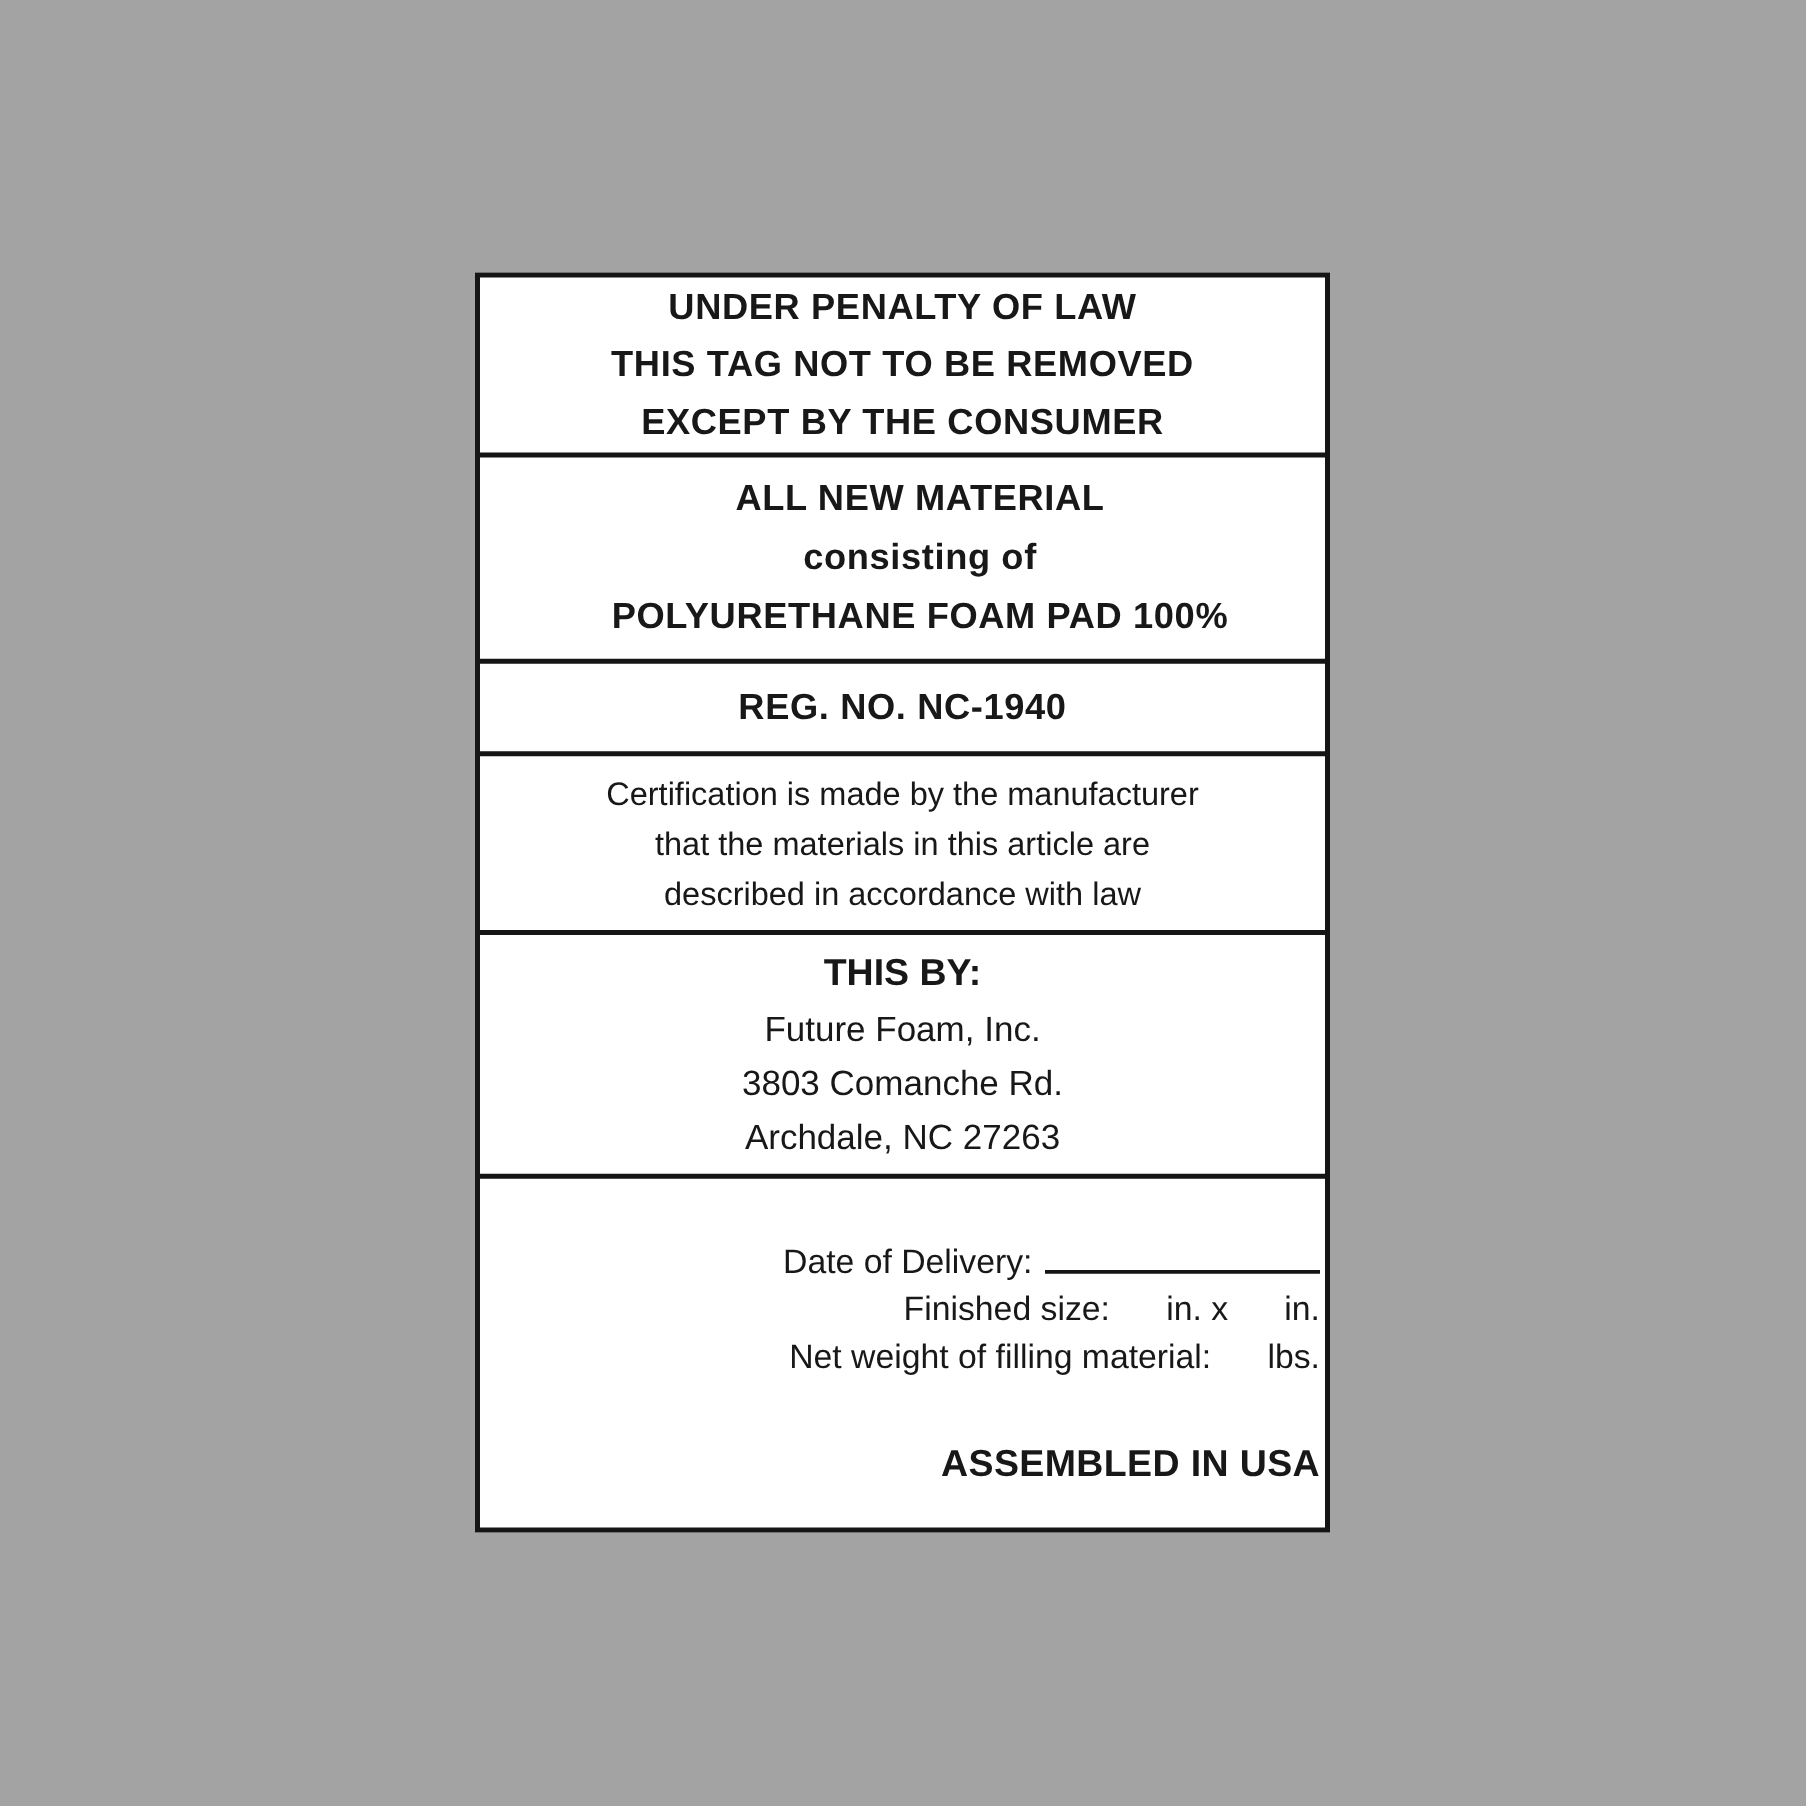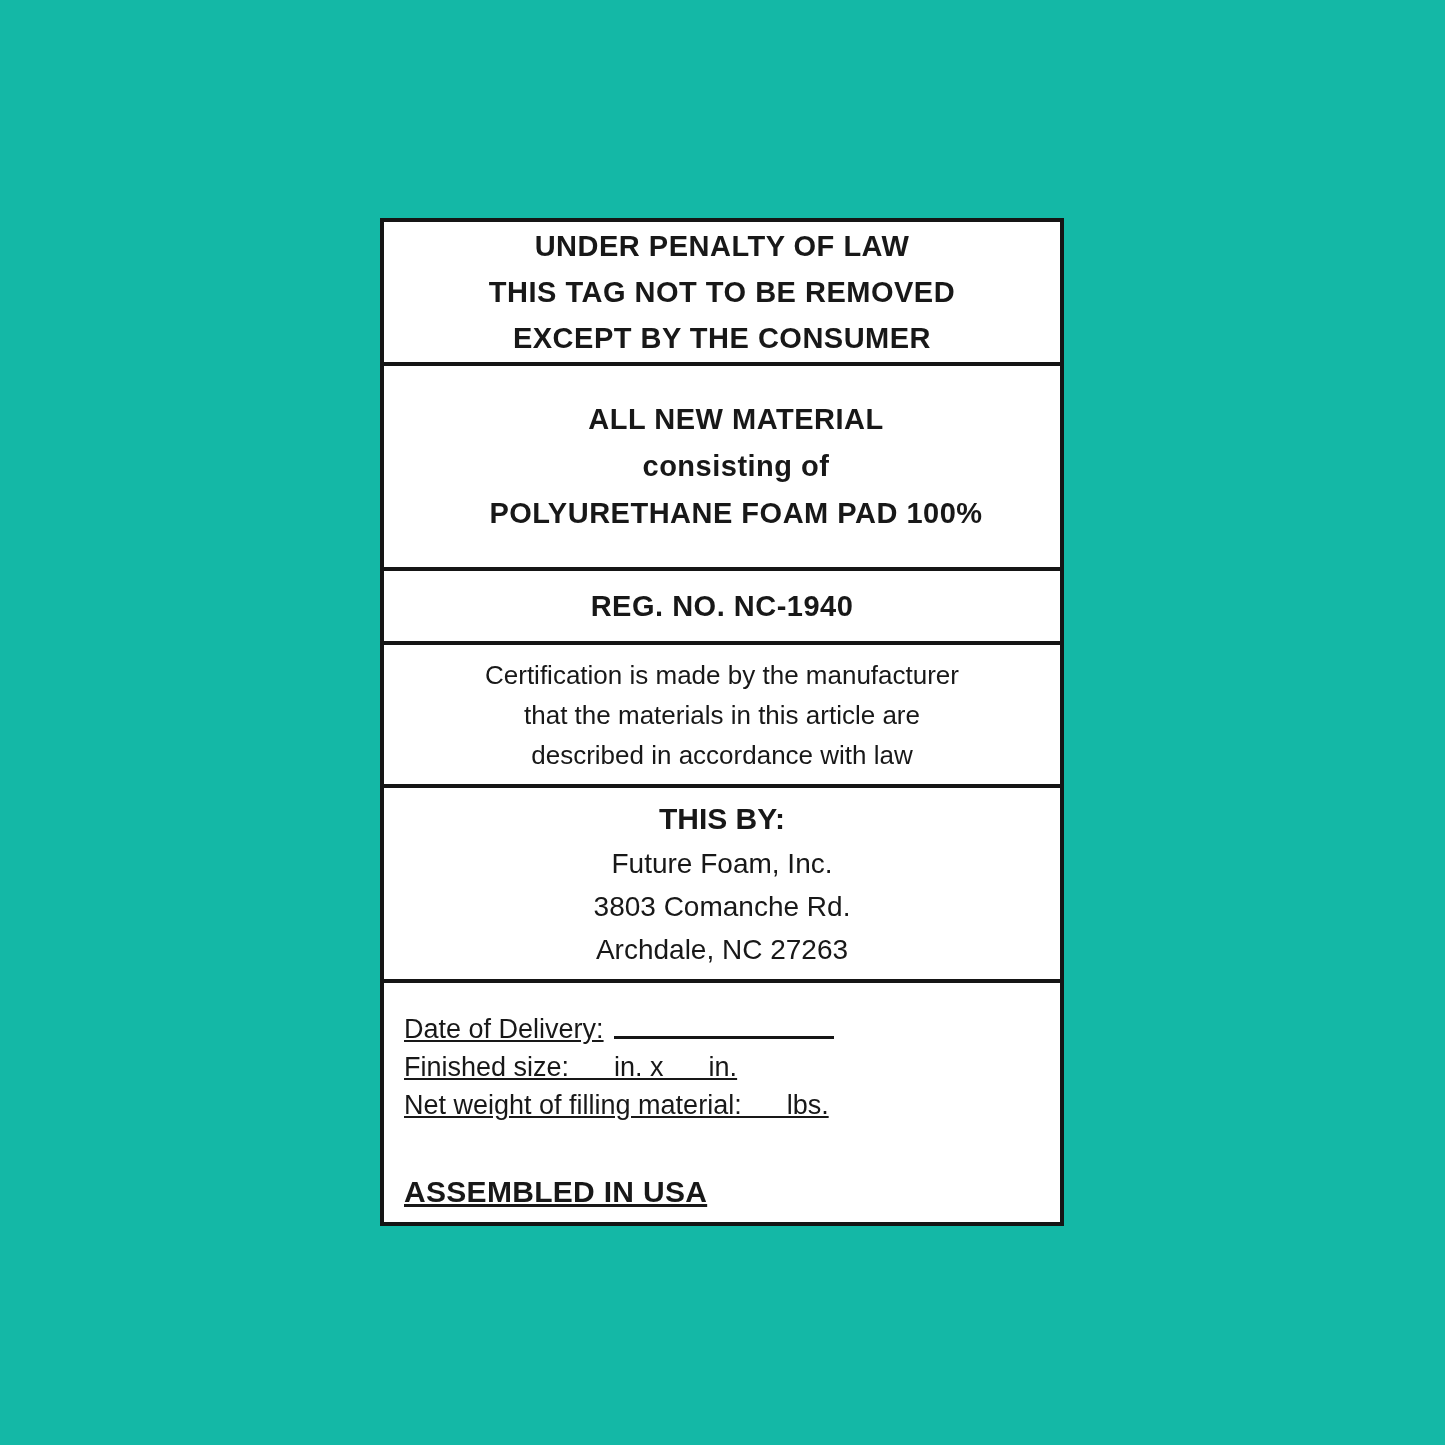--- a/index.html
+++ b/index.html
@@ -4,21 +4,21 @@
 <style>
   html, body {
     margin: 0;
     padding: 0;
     background: #ffffff;
   }
   .page {
     position: relative;
     width: 1445px;
     height: 1445px;
-    background: #14b8a6;
+    background: #a3a3a3;
     font-family: "Liberation Sans", sans-serif;
     color: #181818;
   }
   .law-tag {
     position: absolute;
     left: 380px;
     top: 218px;
     width: 684px;
     height: 1008px;
     border: 4px solid #151515;
@@ -32,25 +32,25 @@
     border-bottom: 4px solid #151515;
     display: flex;
     flex-direction: column;
     justify-content: center;
     align-items: center;
     text-align: center;
   }
   .sec:last-child { border-bottom: none; }
 
   .sec-penalty   { height: 144px; }
-  .sec-material  { height: 205px; padding-left: 28px; }
+  .sec-material  { height: 165px; padding-left: 28px; }
   .sec-reg       { height: 74px; text-align: right;  }
   .sec-cert      { height: 143px; text-align: right; }
   .sec-madeby    { height: 195px; }
-  .sec-details   { flex: 1; align-items: flex-start; text-align: left; padding: 20px 14px 0 20px; text-decoration: underline; }
+  .sec-details   { flex: 1; align-items: flex-end; text-align: left; padding: 20px 4px 0 20px; }
 
   .bold-lg {
     font-weight: bold;
     font-size: 29px;
     line-height: 46px;
     white-space: nowrap;
     letter-spacing: 0.5px;
   }
   .sec-material .bold-lg { line-height: 47px; }
 

